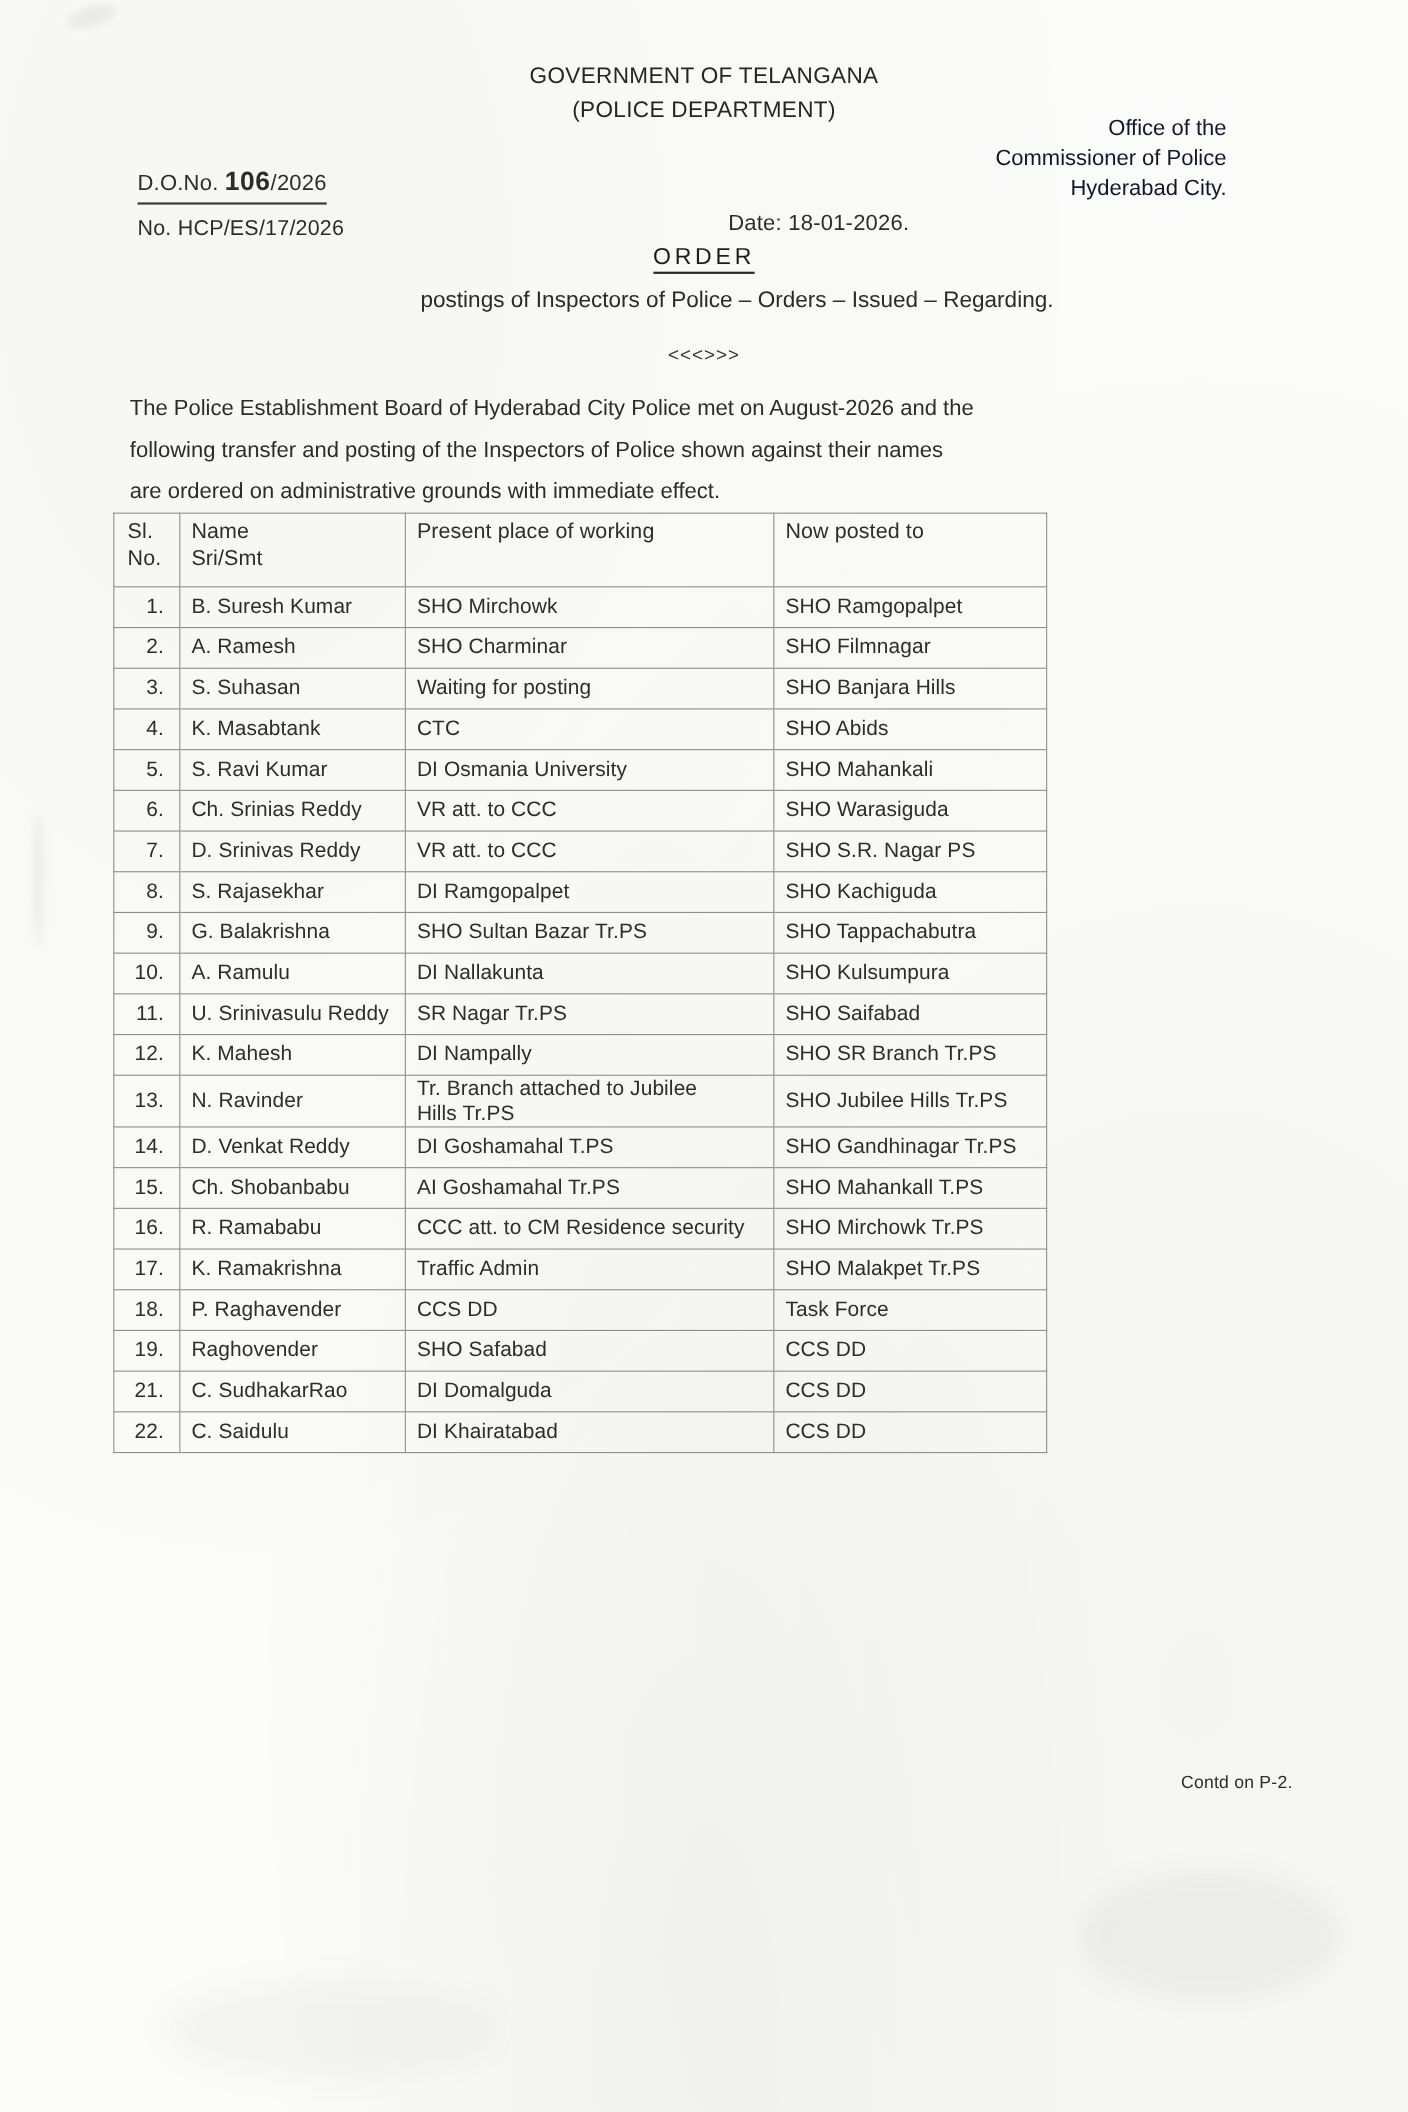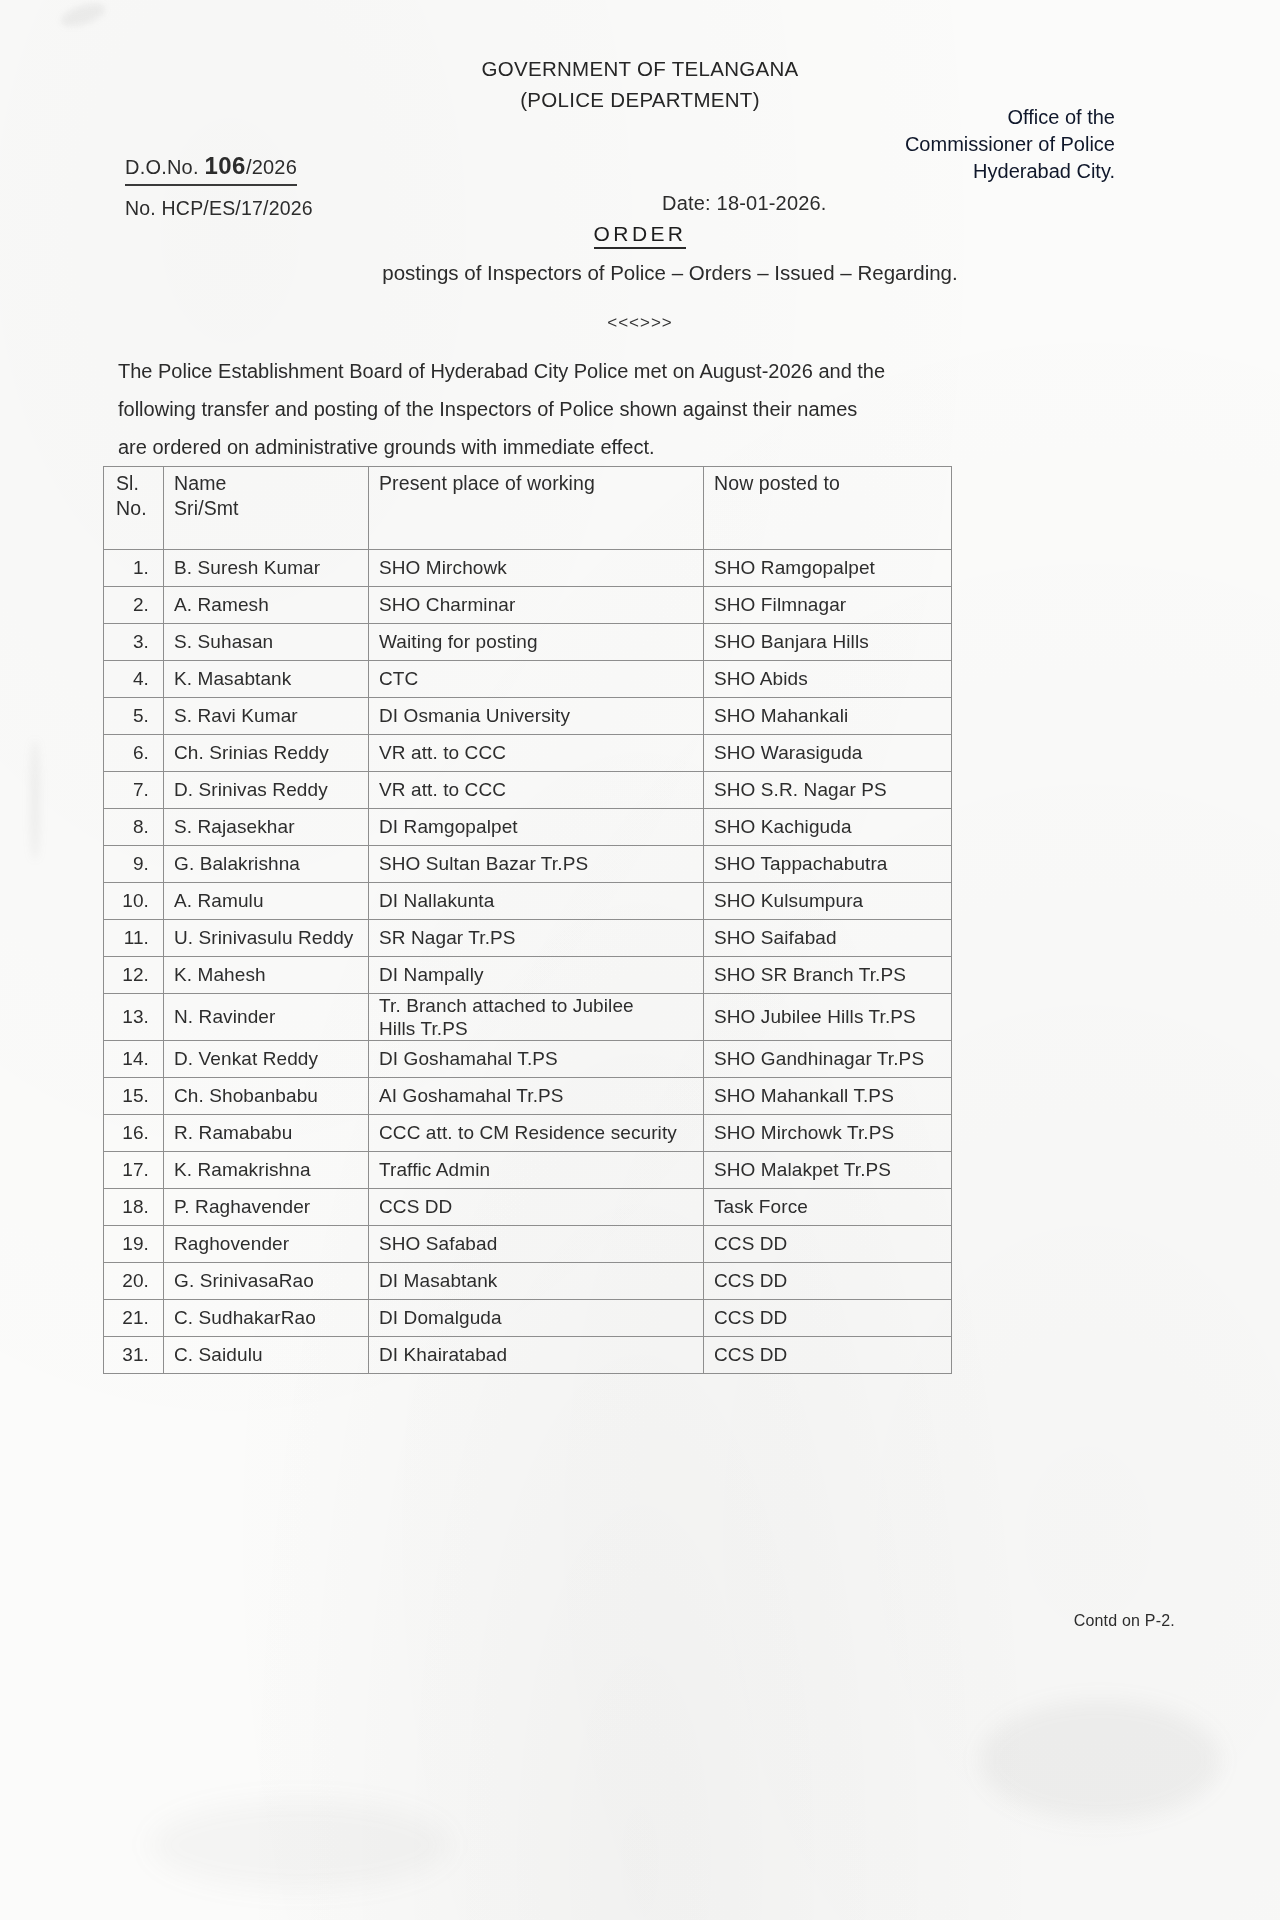--- a/index.html
+++ b/index.html
@@ -168,21 +168,21 @@
     letter-spacing: 0.1px;
   }
   col.c-sl   { width: 60px; }
   col.c-name { width: 205px; }
   col.c-pres { width: 335px; }
   col.c-now  { width: 248px; }
 
   thead td.hd {
     height: 58px;
     padding-top: 4px;
-    padding-bottom: 20px;
+    padding-bottom: 4px;
     font-size: 19.5px;
     line-height: 25px;
     vertical-align: top;
   }
   thead td.hd.sl { padding-left: 12px; }
 
   tbody td { height: 36px; }
   tbody td.sl {
     text-align: center;
     padding-right: 14px;
@@ -390,33 +390,27 @@
             <td>CCS DD</td>
             <td>Task Force</td>
           </tr>
           <tr>
             <td class="sl">19.</td>
             <td>Raghovender</td>
             <td>SHO Safabad</td>
             <td>CCS DD</td>
           </tr>
           <tr>
-            <td class="sl">20.</td>
-            <td>G. SrinivasaRao</td>
-            <td>DI Masabtank</td>
-            <td>CCS DD</td>
-          </tr>
-          <tr>
             <td class="sl">21.</td>
             <td>C. SudhakarRao</td>
             <td>DI Domalguda</td>
             <td>CCS DD</td>
           </tr>
           <tr>
-            <td class="sl">31.</td>
+            <td class="sl">22.</td>
             <td>C. Saidulu</td>
             <td>DI Khairatabad</td>
             <td>CCS DD</td>
           </tr>
         </tbody>
     </table>
   </div>
 
   <div class="contd">Contd on P-2.</div>
 

